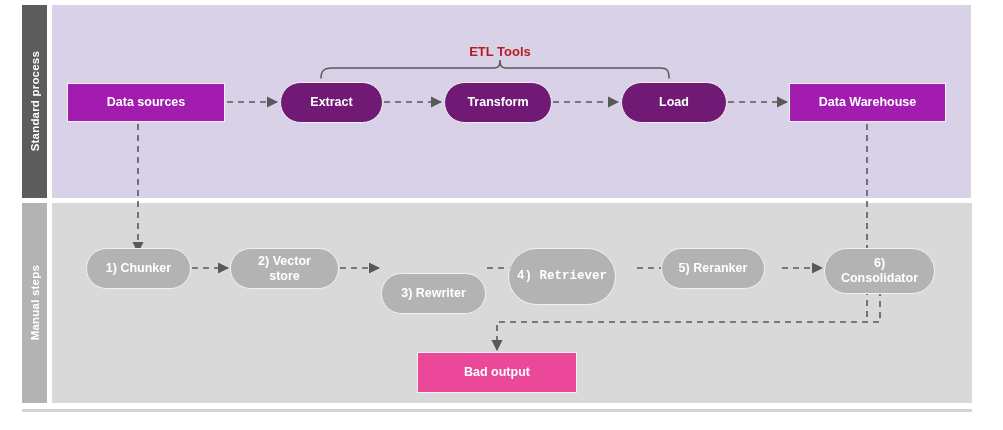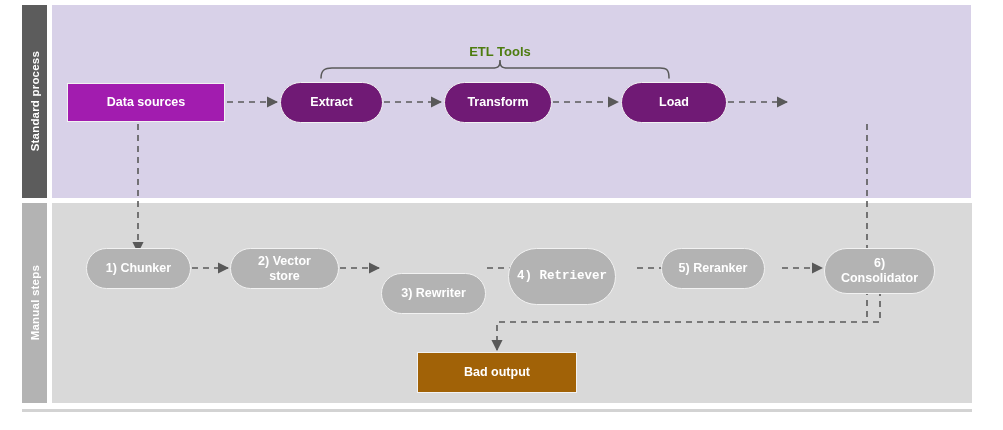--- a/index.html
+++ b/index.html
@@ -73,39 +73,39 @@
     line-height: 1.18;
     border: 1.5px solid #f2f2f2;
     padding: 2px 6px;
   }
   .node.rect { border-radius: 0; }
   .node.pill { border-radius: 999px; }
 
   .node.gray-dark { background: #a21caf; }
   .node.magenta   { background: #701a75; }
   .node.gray-mid  { background: #b3b3b3; }
-  .node.yellow    { background: #a16207; text-align: center; }
+  .node.yellow    { background: #ec4899; text-align: center; }
 
   
   #connectors {
     position: absolute;
     left: 0; top: 0;
     width: 1003px;
     height: 430px;
     pointer-events: none;
   }
 
   
   #etl-tools-label {
     position: absolute;
     left: 430px;
     top: 44px;
     width: 140px;
     text-align: center;
-    color: #4d7c0f;
+    color: #b91c1c;
     font-size: 13px;
     font-weight: bold;
     white-space: nowrap;
   }
 </style>
 </head>
 <body>
 
 <div id="canvas">
 
@@ -168,20 +168,23 @@
   </div>
 
   <div class="node pill magenta" style="left:444px; top:82px; width:108px; height:41px;text-align:right;">
     <span>Transform</span>
   </div>
 
   <div class="node pill magenta" style="left:621px; top:82px; width:106px; height:41px;">
     <span>Load</span>
   </div>
 
+  <div class="node rect gray-dark" style="left:789px; top:83px; width:157px; height:39px;">
+    <span>Data Warehouse</span>
+  </div>
 
   <div id="etl-tools-label">ETL Tools</div>
 
   <div class="node pill gray-mid" style="left:86px; top:248px; width:105px; height:41px;">
     <span>1) Chunker</span>
   </div>
 
   <div class="node pill gray-mid" style="left:230px; top:248px; width:109px; height:41px;">
     <span style="max-width:76px;">2) Vector store</span>
   </div>

